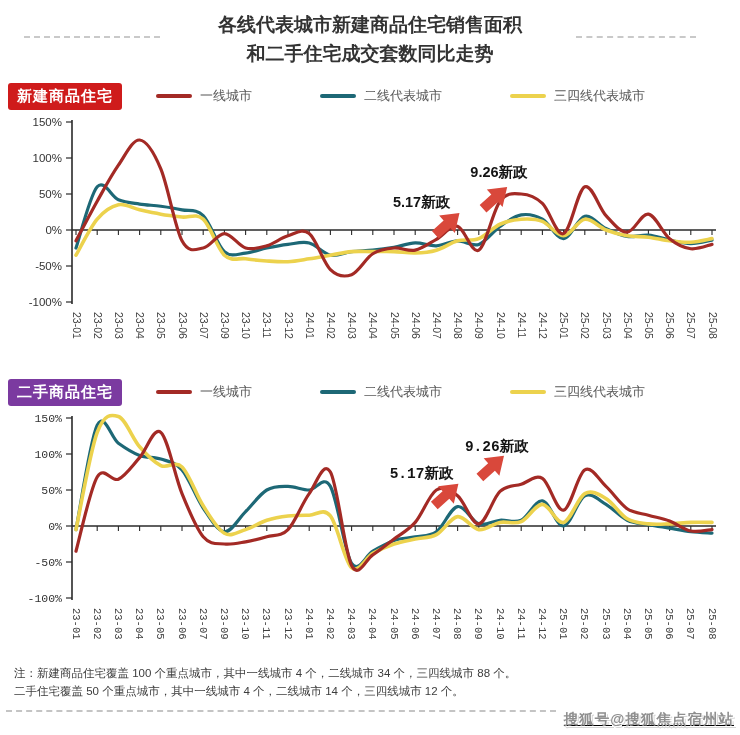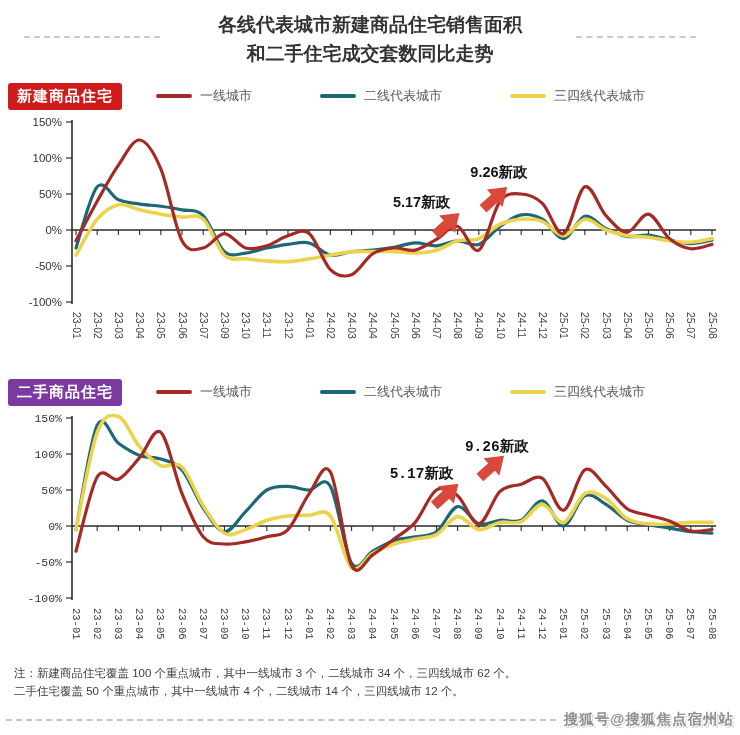--- a/index.html
+++ b/index.html
@@ -16,21 +16,21 @@
   .chart-header{display:flex;align-items:center;height:32px;padding-left:8px;margin-bottom:2px;}
   .badge{color:#fff;font-weight:700;font-size:15px;padding:4px 9px;border-radius:3px;letter-spacing:1px;}
   .legend{display:flex;align-items:center;margin-left:34px;gap:68px;}
   .legend-item{display:flex;align-items:center;gap:8px;}
   .legend-swatch{display:inline-block;width:36px;height:4px;border-radius:2px;}
   .legend-label{font-size:13px;color:#595959;}
   svg.chart{display:block;}
   
   .notes{margin:4px 0 0 14px;font-size:11.5px;color:#3c3c3c;line-height:1.6;}
   
-  .footer-row{position:absolute;left:0;right:0;bottom:6px;display:flex;align-items:center;padding:0 6px;}
+  .footer-row{position:absolute;left:0;right:0;bottom:6px;display:flex;align-items:flex-start;padding:0 6px;text-decoration:underline;}
   .footer-dash{flex:1;border-top:2px dashed #c4c4c4;height:0;margin-right:8px;}
   .watermark{font-size:14.5px;font-weight:700;color:#8f8f8f;letter-spacing:1px;
              text-shadow:1px 1px 0 #fff,2px 2px 0 #d6d6d6;}
 </style>
 </head>
 <body>
 
 <div class="page">
 
   <div class="title-wrap">
@@ -246,21 +246,21 @@
         <path d="M76,119.6 C79.53333333333333,103.39999999999999 90.13333333333334,41.24000000000001 97.2,22.400000000000006 C104.26666666666667,3.560000000000006 111.33333333333334,4.160000000000004 118.4,6.560000000000002 C125.46666666666667,8.96 132.53333333333333,28.639999999999997 139.6,36.8 C146.66666666666666,44.959999999999994 153.73333333333335,52.160000000000004 160.8,55.52 C167.86666666666667,58.88 174.93333333333334,50.24 182,56.96 C189.06666666666666,63.68 196.13333333333333,84.8 203.2,95.84 C210.26666666666665,106.88000000000001 217.33333333333334,119.24000000000001 224.4,123.2 C231.46666666666667,127.16 238.53333333333333,121.75999999999999 245.6,119.6 C252.66666666666666,117.44 259.7333333333333,112.52 266.79999999999995,110.24 C273.8666666666666,107.96 280.93333333333334,106.76 288,105.92 C295.06666666666666,105.08 302.1333333333333,105.2 309.2,105.2 C316.26666666666665,105.2 323.3333333333333,97.16 330.4,105.92 C337.46666666666664,114.68 344.5333333333333,151.51999999999998 351.59999999999997,157.76 C358.66666666666663,164 365.73333333333335,147.32000000000002 372.8,143.36 C379.8666666666667,139.4 386.93333333333334,136.4 394,134 C401.06666666666666,131.6 408.1333333333333,130.52 415.2,128.96 C422.26666666666665,127.4 429.3333333333333,128.36 436.4,124.64 C443.46666666666664,120.92 450.5333333333333,107.48 457.59999999999997,106.64 C464.66666666666663,105.8 471.73333333333335,118.63999999999999 478.8,119.6 C485.8666666666667,120.56 492.93333333333334,113.72 500,112.4 C507.06666666666666,111.08000000000001 514.1333333333334,114.68 521.2,111.68 C528.2666666666667,108.68 535.3333333333334,94.28 542.4,94.4 C549.4666666666666,94.52000000000001 556.5333333333333,114.2 563.5999999999999,112.4 C570.6666666666665,110.60000000000001 577.7333333333332,87.56 584.8,83.6 C591.8666666666667,79.63999999999999 598.9333333333334,84.44 606,88.64 C613.0666666666666,92.84 620.1333333333332,104.6 627.1999999999999,108.8 C634.2666666666667,113 641.3333333333333,113 648.4,113.84 C655.4666666666667,114.68 662.5333333333333,114.08 669.6,113.84 C676.6666666666667,113.60000000000001 683.7333333333333,112.64 690.8,112.4 C697.8666666666666,112.16000000000001 708.4666666666667,112.4 712,112.4" fill="none" stroke="#ecd24d" stroke-width="3.6" stroke-linecap="round" stroke-linejoin="round"></path>
         <path d="M76,141.2 C79.53333333333333,128.83999999999997 90.13333333333334,79.03999999999999 97.2,67.03999999999999 C104.26666666666667,55.03999999999999 111.33333333333334,72.44 118.4,69.2 C125.46666666666667,65.96000000000001 132.53333333333333,55.400000000000006 139.6,47.60000000000001 C146.66666666666666,39.80000000000001 153.73333333333335,16.40000000000001 160.8,22.400000000000006 C167.86666666666667,28.400000000000002 174.93333333333334,66.19999999999999 182,83.6 C189.06666666666666,101 196.13333333333333,118.39999999999999 203.2,126.8 C210.26666666666665,135.2 217.33333333333334,133.16 224.4,134 C231.46666666666667,134.84 238.53333333333333,133.04 245.6,131.84 C252.66666666666666,130.64000000000001 259.7333333333333,128.84 266.79999999999995,126.8 C273.8666666666666,124.75999999999999 280.93333333333334,126.8 288,119.6 C295.06666666666666,112.39999999999999 302.1333333333333,93.19999999999999 309.2,83.6 C316.26666666666665,74 323.3333333333333,50 330.4,62 C337.46666666666664,74 344.5333333333333,141.79999999999998 351.59999999999997,155.6 C358.66666666666663,169.4 365.73333333333335,149.24 372.8,144.8 C379.8666666666667,140.36 386.93333333333334,134.36 394,128.96 C401.06666666666666,123.56 408.1333333333333,120.56 415.2,112.4 C422.26666666666665,104.24000000000001 429.3333333333333,84.44 436.4,80 C443.46666666666664,75.56 450.5333333333333,80.12 457.59999999999997,85.76 C464.66666666666663,91.4 471.73333333333335,114.56 478.8,113.84 C485.8666666666667,113.12 492.93333333333334,88.03999999999999 500,81.44 C507.06666666666666,74.84 514.1333333333334,76.4 521.2,74.24000000000001 C528.2666666666667,72.08000000000001 535.3333333333334,64.16000000000001 542.4,68.48 C549.4666666666666,72.8 556.5333333333333,101.6 563.5999999999999,100.16 C570.6666666666665,98.72 577.7333333333332,63.800000000000004 584.8,59.84 C591.8666666666667,55.88 598.9333333333334,69.92 606,76.4 C613.0666666666666,82.88000000000001 620.1333333333332,93.92 627.1999999999999,98.72 C634.2666666666667,103.52 641.3333333333333,103.16 648.4,105.2 C655.4666666666667,107.24000000000001 662.5333333333333,108.32 669.6,110.96 C676.6666666666667,113.6 683.7333333333333,119.60000000000001 690.8,121.04 C697.8666666666666,122.48 708.4666666666667,119.84 712,119.6" fill="none" stroke="#a32a25" stroke-width="3.2" stroke-linecap="round" stroke-linejoin="round"></path>
         <text x="421.56" y="67.72" text-anchor="middle" font-size="14.5" font-weight="bold" fill="#141414">5.17新政</text>
         <path d="M -14 -4.5 L 0 -4.5 L 0 -10.5 L 15 0 L 0 10.5 L 0 4.5 L -14 4.5 Z" fill="#d9483b" transform="translate(445.94 85.04) rotate(-42) scale(1.12)"></path>
         <text x="496.82" y="41.08" text-anchor="middle" font-size="14.5" font-weight="bold" fill="#141414">9.26新政</text>
         <path d="M -14 -4.5 L 0 -4.5 L 0 -10.5 L 15 0 L 0 10.5 L 0 4.5 L -14 4.5 Z" fill="#d9483b" transform="translate(491.52000000000004 56.96) rotate(-42) scale(1.12)"></path>
       </svg>
   </section>
 
   <div class="notes">
-    <div>注：新建商品住宅覆盖 100 个重点城市，其中一线城市 3 个，二线城市 34 个，三四线城市 62 个。</div>
+    <div>注：新建商品住宅覆盖 100 个重点城市，其中一线城市 4 个，二线城市 34 个，三四线城市 88 个。</div>
     <div>二手住宅覆盖 50 个重点城市，其中一线城市 4 个，二线城市 14 个，三四线城市 12 个。</div>
   </div>
 
   <div class="footer-row">
     <span class="footer-dash"></span>
     <span class="watermark">搜狐号@搜狐焦点宿州站</span>
   </div>
 
 </div>
 

